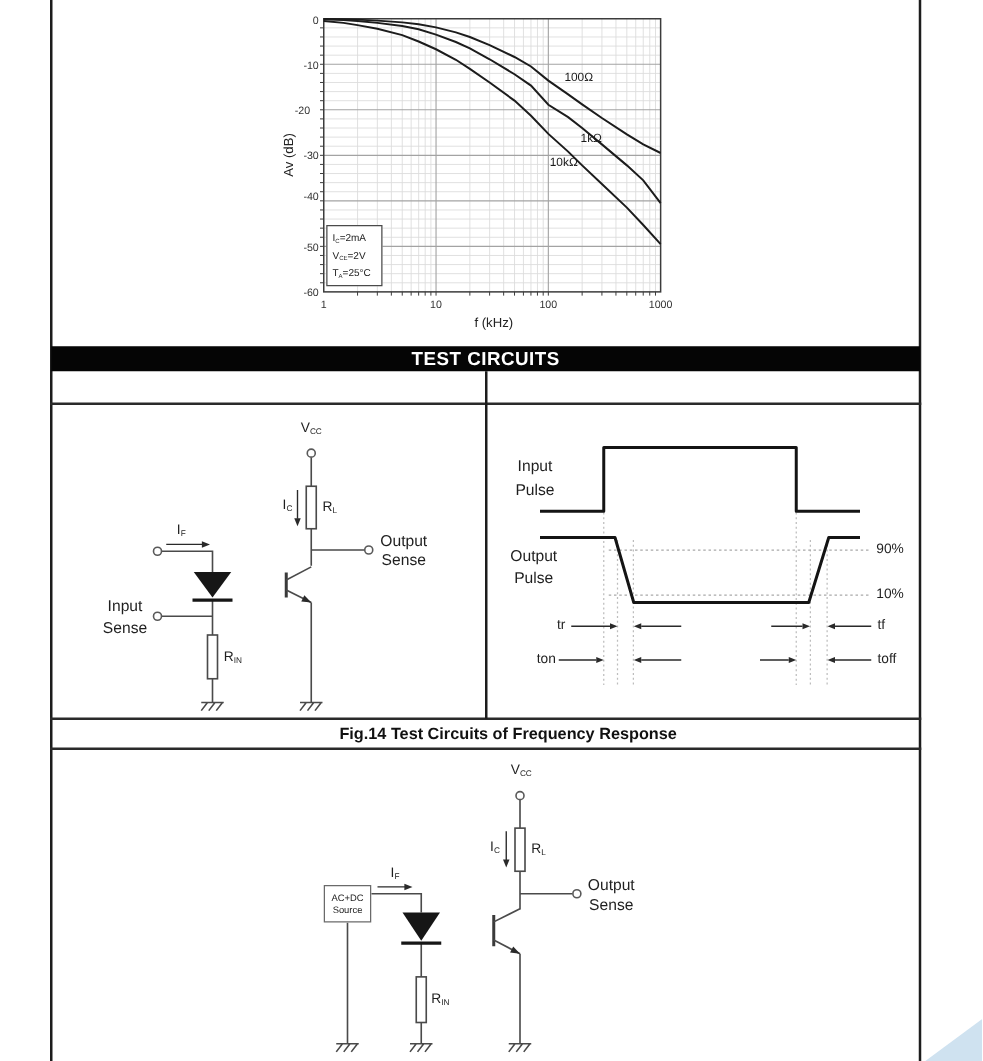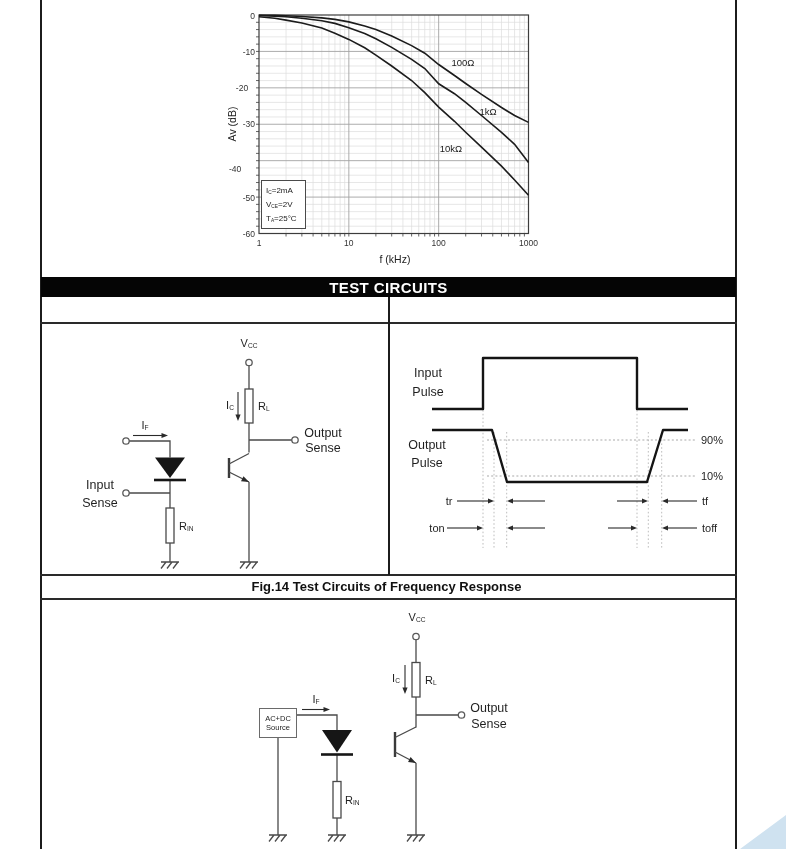--- a/index.html
+++ b/index.html
@@ -173,40 +173,40 @@
       </svg>
     <div id="chart-ticks">
         <div class="tick" style="left: 28px; top: 238px; width: 32px; text-align: center;">1</div>
         <div class="tick" style="left: 117.833px; top: 238px; width: 32px; text-align: center;">10</div>
         <div class="tick" style="left: 207.667px; top: 238px; width: 32px; text-align: center;">100</div>
         <div class="tick" style="left: 297.5px; top: 238px; width: 32px; text-align: center;">1000</div>
         <div class="tick" style="left: 14px; top: 10.5px; width: 26px; text-align: right;">0</div>
         <div class="tick" style="left: 14px; top: 46.9167px; width: 26px; text-align: right;">-10</div>
         <div class="tick" style="left: 14px; top: 83.3333px; width: 26px; text-align: center;">-20</div>
         <div class="tick" style="left: 14px; top: 119px; width: 26px; text-align: right;">-30</div>
-        <div class="tick" style="left: 14px; top: 164px; width: 26px; ">-40</div>
+        <div class="tick" style="left: 14px; top: 152px; width: 26px; text-align: right;">-40</div>
         <div class="tick" style="left: 14px; top: 192.583px; width: 26px; text-align: right;">-50</div>
         <div class="tick" style="left: 14px; top: 229px; width: 26px; text-align: right;">-60</div>
       </div>
     <div class="lbl rot" style="left:17px;top:124px">Av (dB)</div>
     <div class="lbl xaxis-lbl" style="left:180px;top:259px">f (kHz)</div>
     <div class="series-lbl" style="left:248px;top:62px">100Ω</div>
-    <div class="series-lbl" style="left:273px;top:111px">1kΩ</div>
-    <div class="series-lbl" style="left:236px;top:148px">10kΩ</div>
+    <div class="series-lbl" style="left:258px;top:111px">1kΩ</div>
+    <div class="series-lbl" style="left:236px;top:130px">10kΩ</div>
     <div class="cond-box">
       <div><span>I</span><sub>C</sub><span>=2mA</span></div>
       <div><span>V</span><sub>CE</sub><span>=2V</span></div>
       <div><span>T</span><sub>A</sub><span>=25°C</span></div>
     </div>
   </div>
 
   <div class="banner">
     <span>TEST CIRCUITS</span>
   </div>
-  <div class="caption" style="left:39px;top:575px;width:695px;height:23px">Fig.14 Test Circuits of Frequency Response</div>
+  <div class="caption" style="left:59px;top:575px;width:695px;height:23px">Fig.14 Test Circuits of Frequency Response</div>
 
   <div class="fig" style="left:42px;top:325px;width:347px;height:249px">
     <svg width="347" height="249" viewBox="0 0 347 249">
       <path class="w" d="M87,116 H128 V132.5"></path>
       <path class="w" d="M87,168 H128"></path>
       <path class="w" d="M128,155 V183 M128,218 V237"></path>
       <path class="w" d="M207,40.7 V64 M207,98 V127.5 M207,115 H250 M207,157 V237"></path>
       <polygon points="113,132.5 143,132.5 128,153" fill="#161616"></polygon>
       <line x1="112" y1="155" x2="144" y2="155" stroke="#161616" stroke-width="2.6"></line>
       <rect class="res" x="124" y="183" width="8" height="35"></rect>

